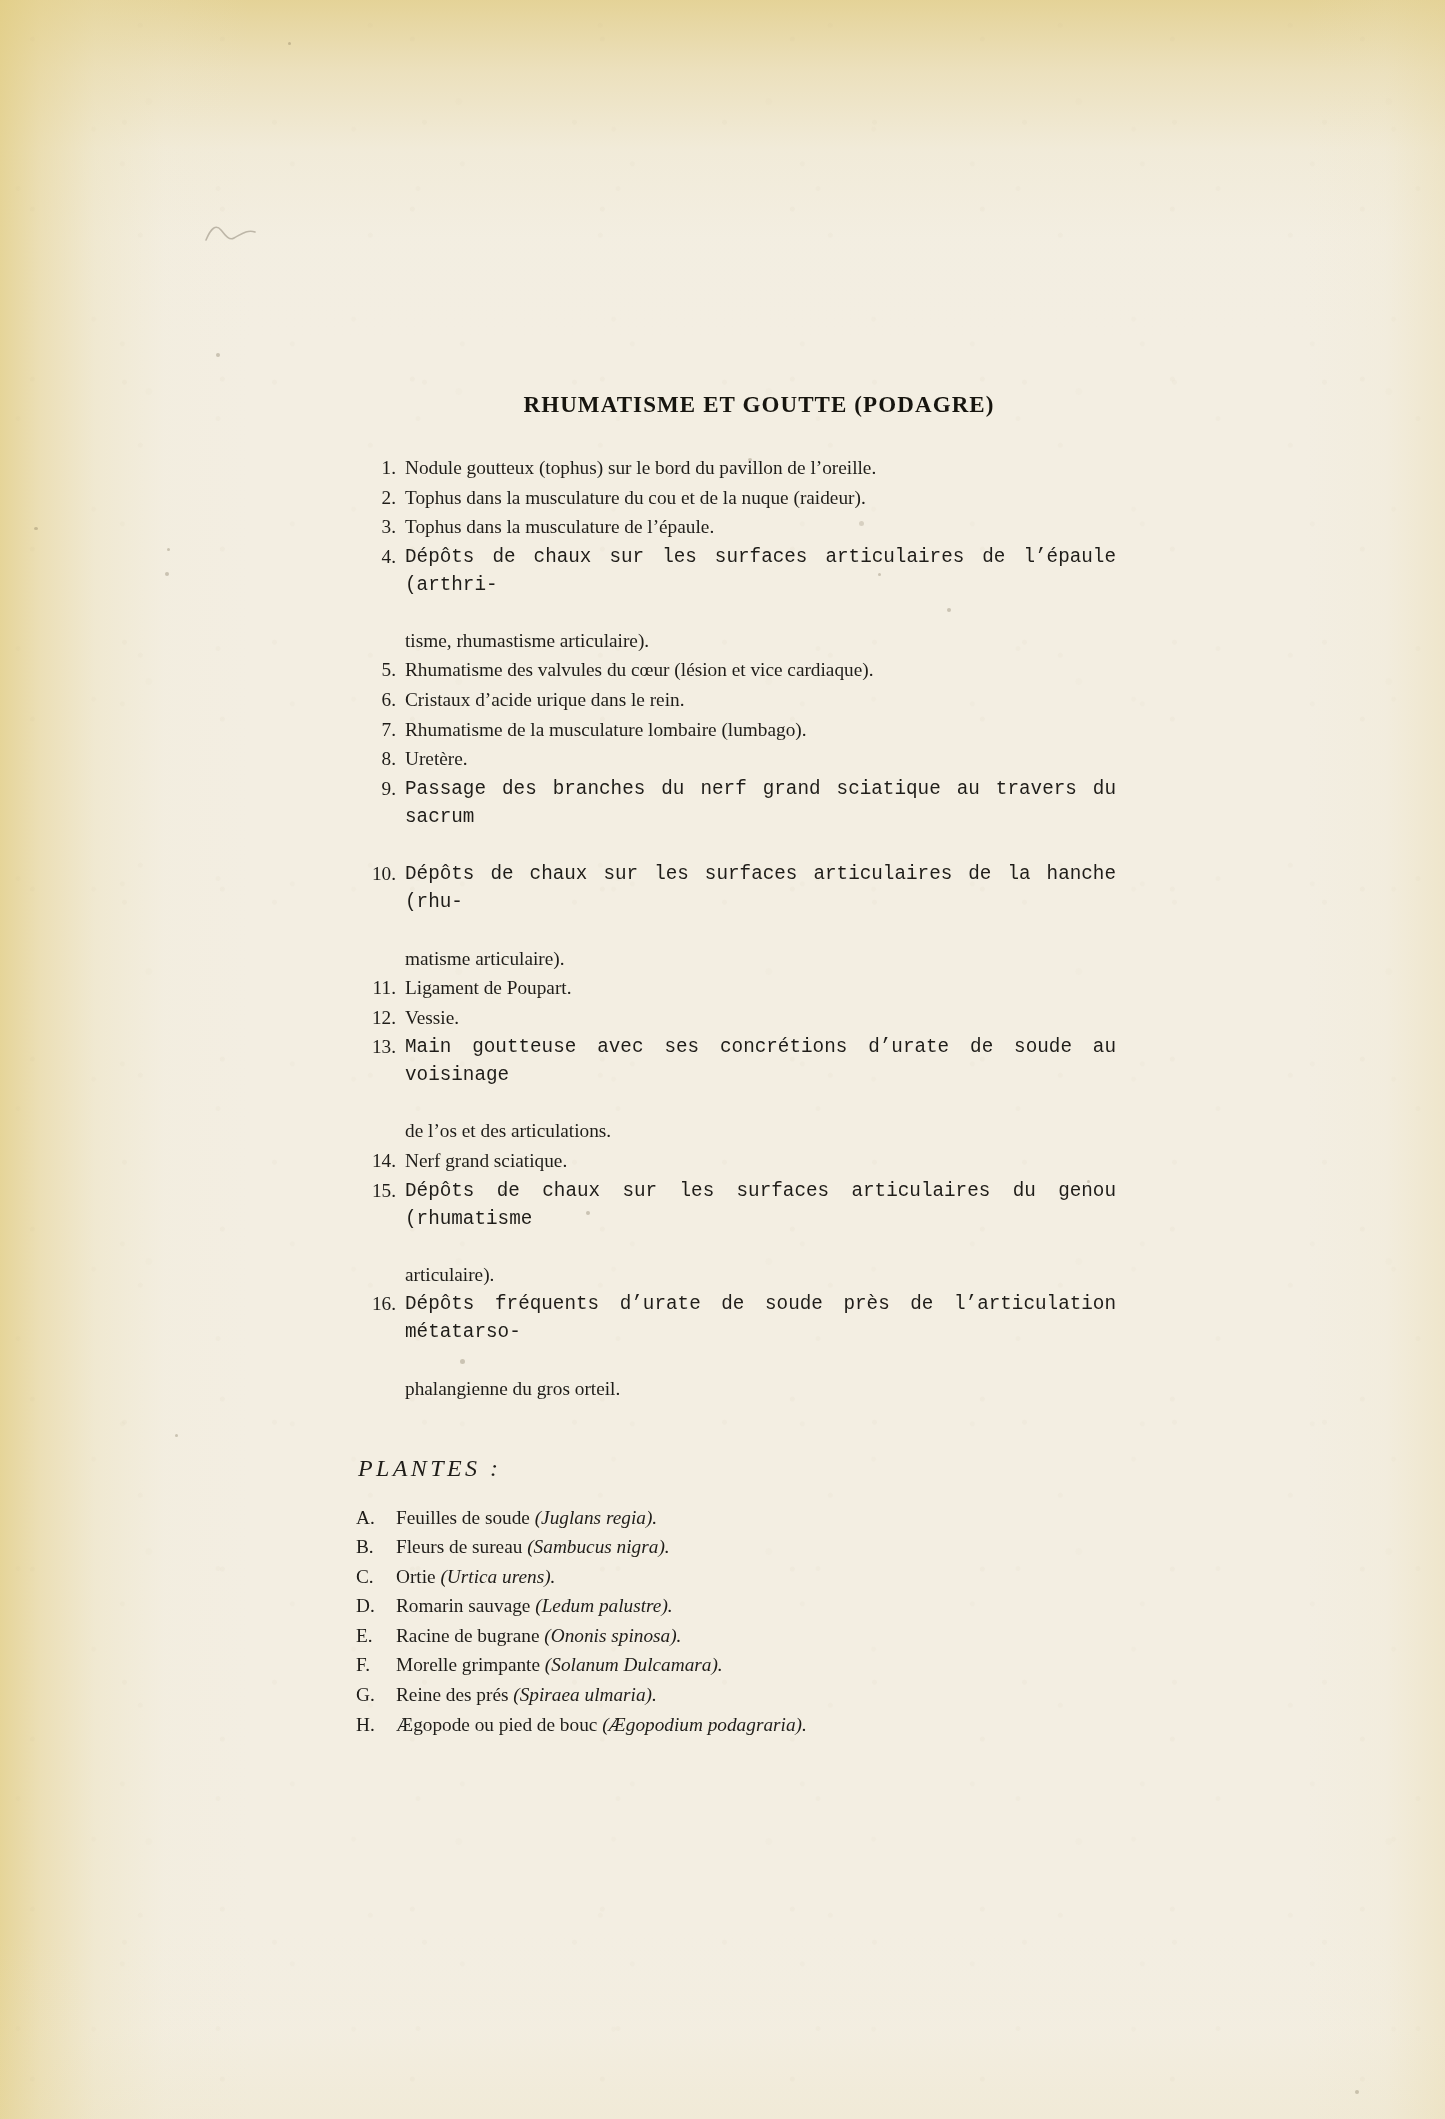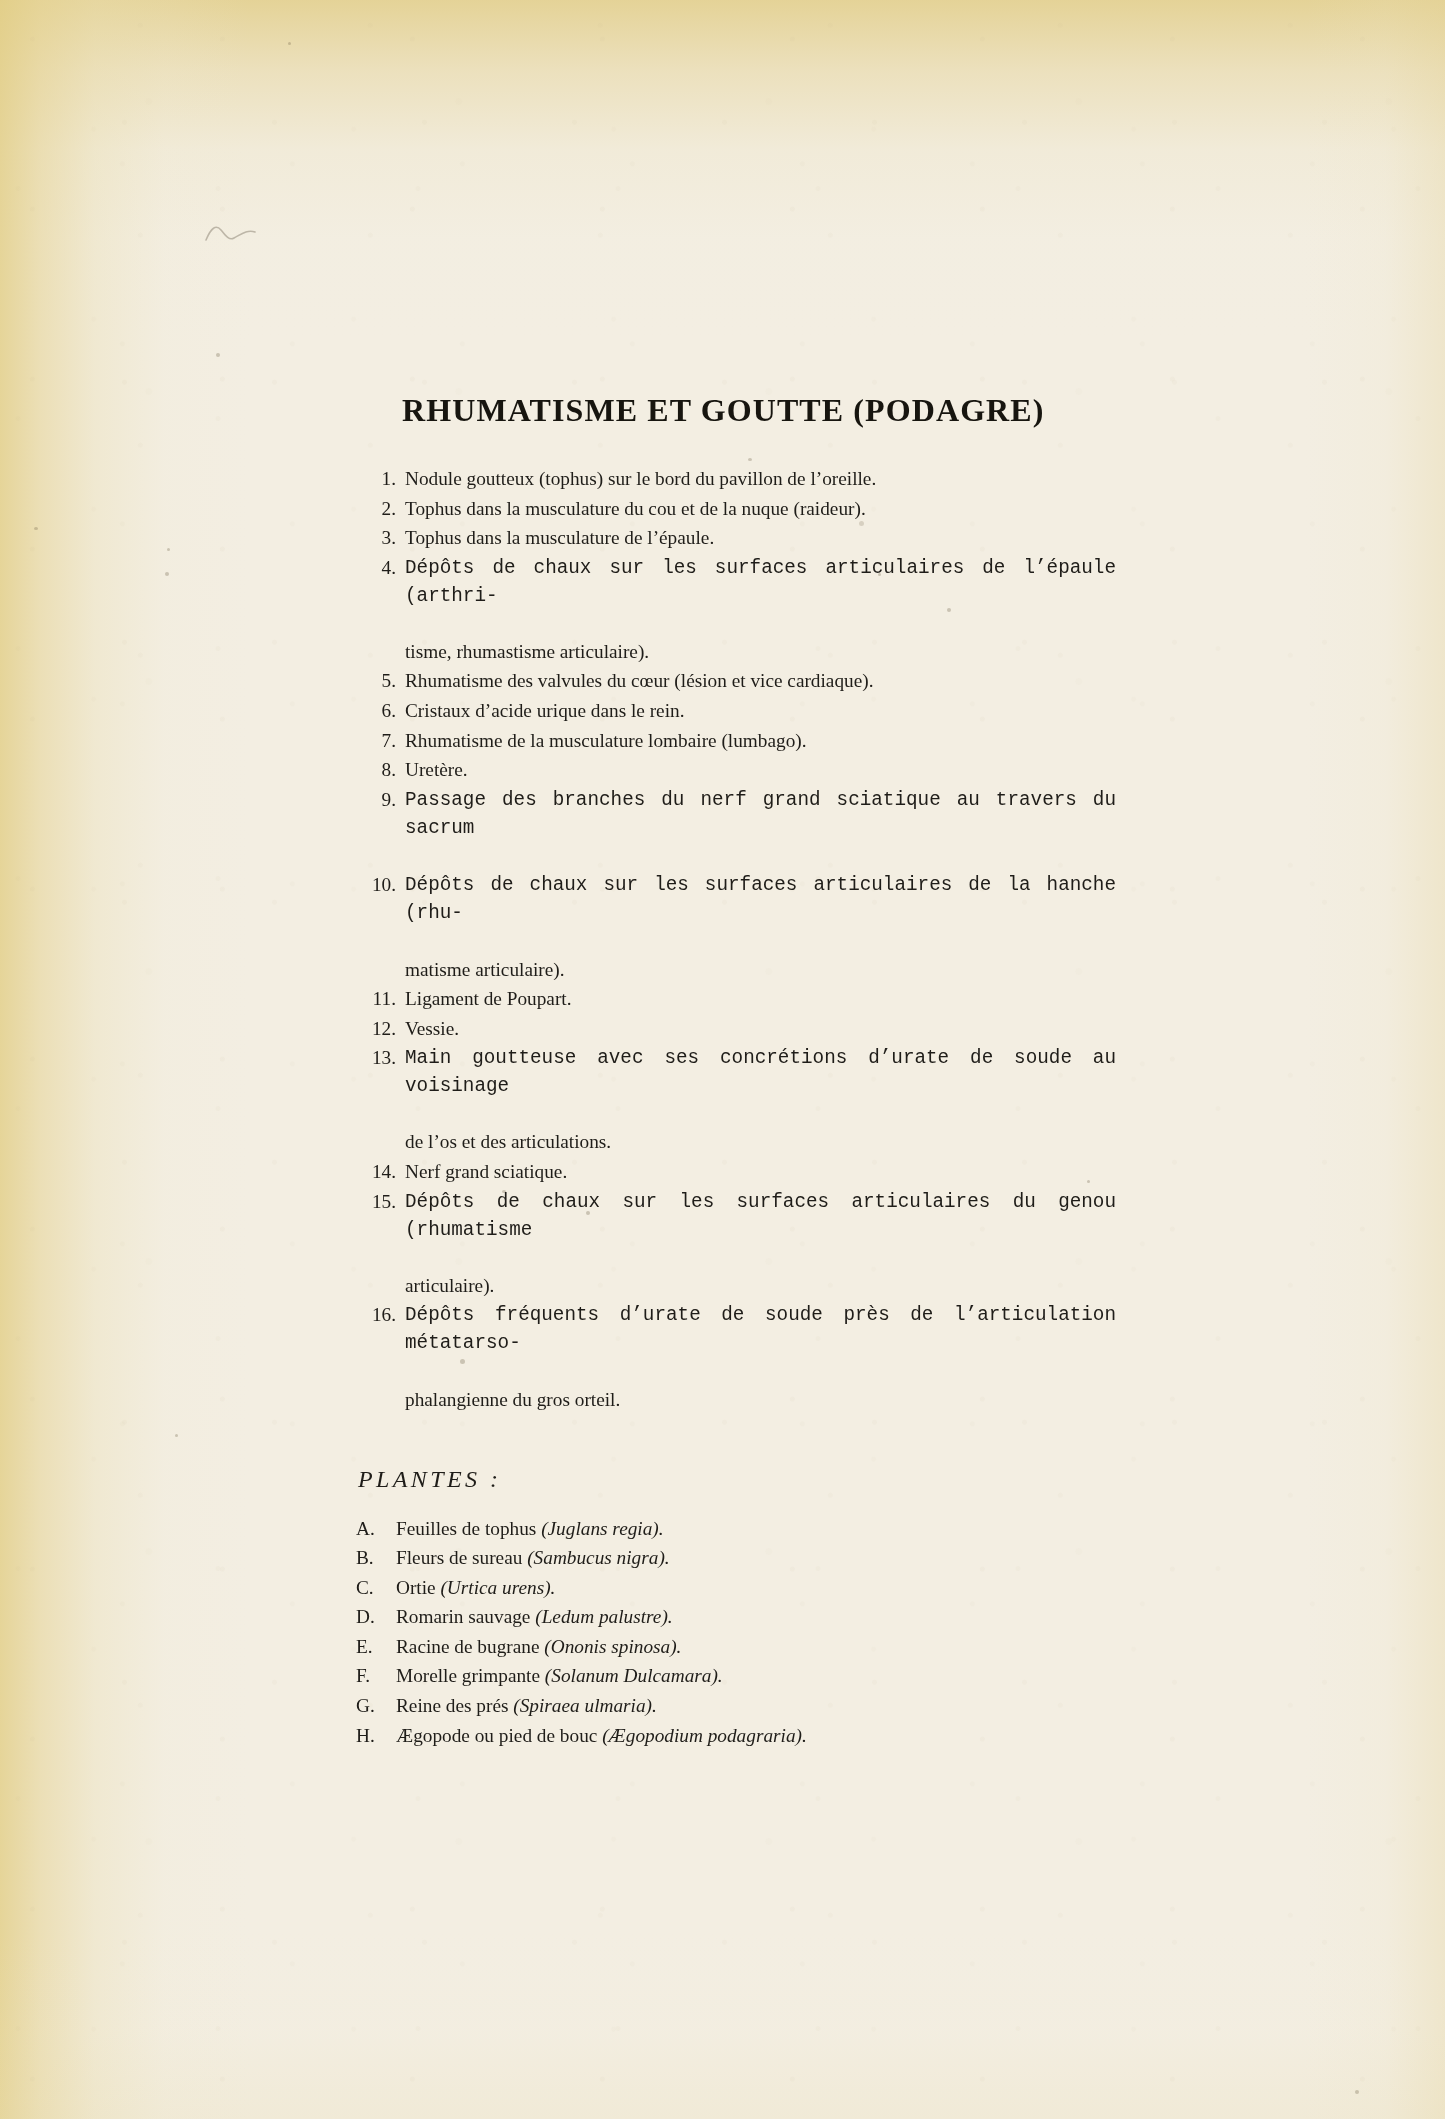--- a/index.html
+++ b/index.html
@@ -95,23 +95,23 @@
   
   .content {
     position: absolute;
     left: 356px;
     top: 392px;
     width: 760px;
     color: #1f1d19;
   }
 
   .doc-title {
-    font-size: 32px;
+    font-size: 23px;
     letter-spacing: 1.1px;
-    text-align: left;
+    text-align: center;
     font-weight: 700;
     margin: 0 0 36px 0;
     padding-left: 46px;
     color: #17150f;
     white-space: pre;
   }
 
   
   .num-list {
     list-style: none;
@@ -342,21 +342,21 @@
       </li>
 
     </ol>
 
     <div class="plants-heading">PLANTES :</div>
 
     <ol class="plant-list">
 
       <li class="plant-item">
         <span class="plant-marker">A.</span>
-        <span class="plant-body"><span>Feuilles de tophus </span><span class="latin">(Juglans regia).</span></span>
+        <span class="plant-body"><span>Feuilles de soude </span><span class="latin">(Juglans regia).</span></span>
       </li>
 
       <li class="plant-item">
         <span class="plant-marker">B.</span>
         <span class="plant-body"><span>Fleurs de sureau </span><span class="latin">(Sambucus nigra).</span></span>
       </li>
 
       <li class="plant-item">
         <span class="plant-marker">C.</span>
         <span class="plant-body"><span>Ortie </span><span class="latin">(Urtica urens).</span></span>

